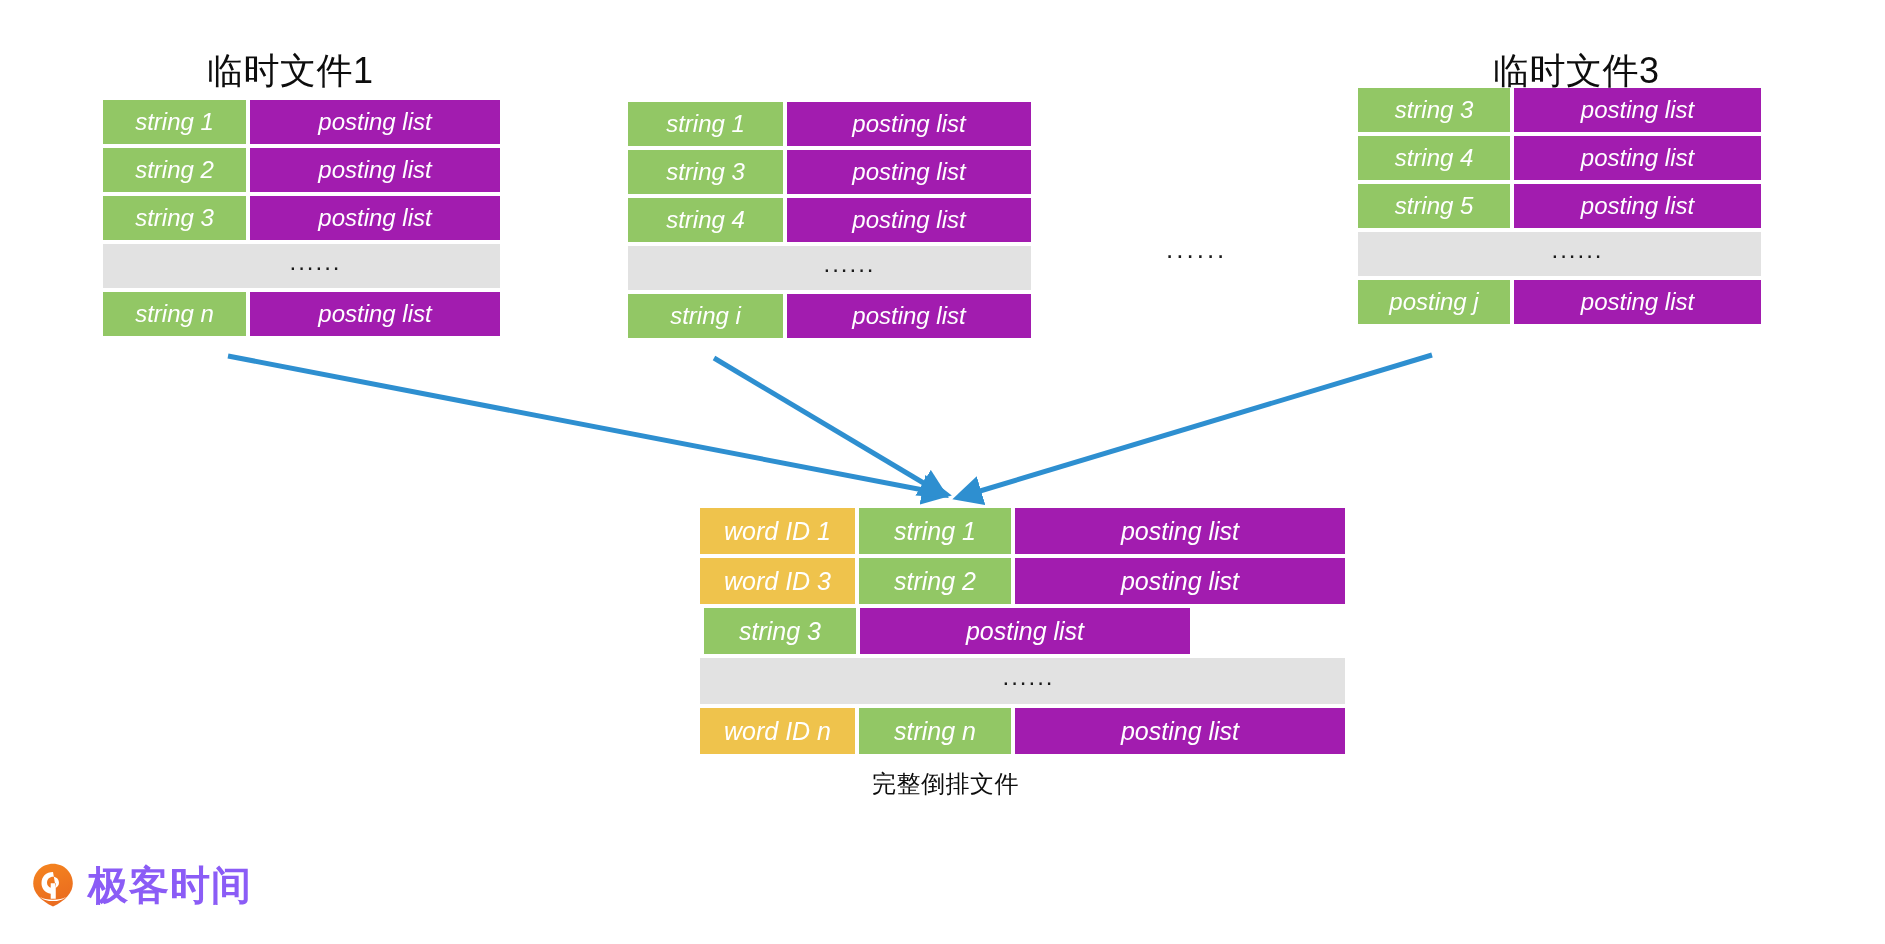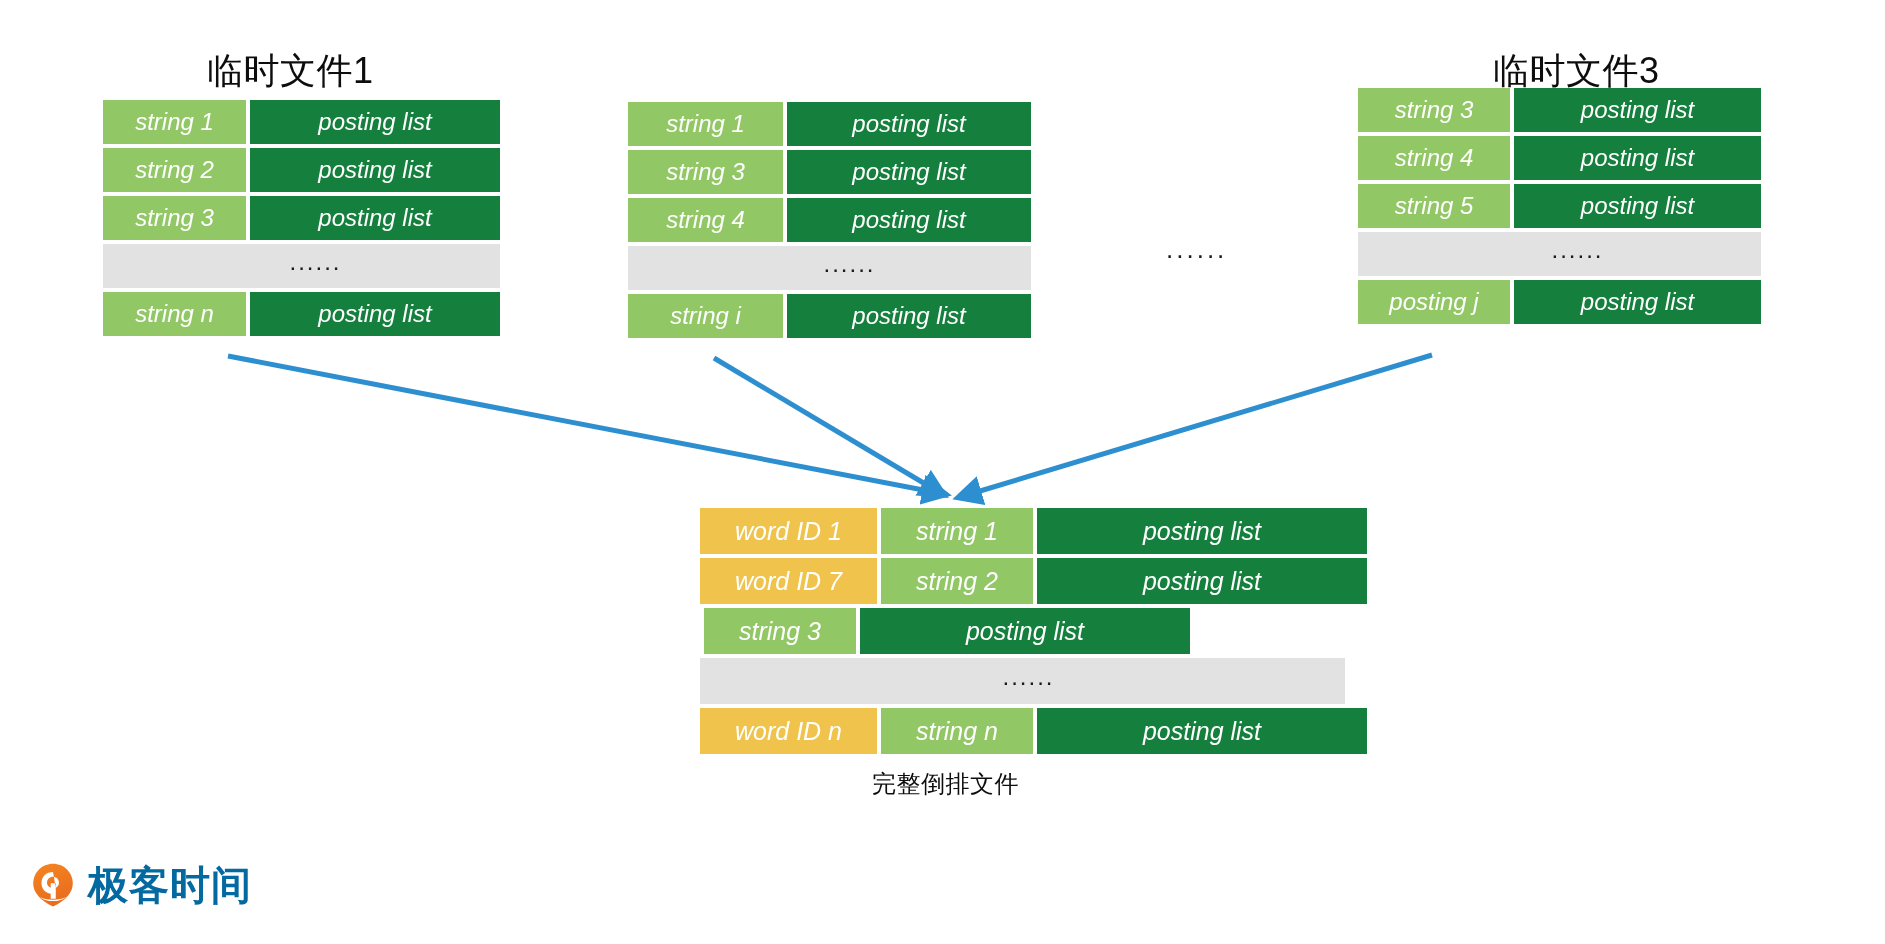--- a/index.html
+++ b/index.html
@@ -64,21 +64,21 @@
     align-items: center;
     justify-content: center;
     color: #ffffff;
     font-size: 24px;
     font-weight: 400;
     box-sizing: border-box;
     line-height: 1;
   }
   .cell.green { background: #92c濾; }
   .cell.green { background: #92c765; }
-  .cell.blue  { background: #15803d; }
+  .cell.blue  { background: #a21caf; }
   .cell.amber { background: #efc34c; }
 
   .ellipsis-row {
     display: flex;
     flex-direction: row;
     height: 44px;
     margin-bottom: 4px;
     background: #e2e2e2;
     align-items: center;
     justify-content: center;
@@ -109,21 +109,21 @@
   #table-1 .ellipsis-row { width: 397px; }
 
   #table-2 .c-key  { width: 155px; }
   #table-2 .c-post { width: 244px; margin-left: 4px; }
   #table-2 .ellipsis-row { width: 403px; }
 
   #table-3 .c-key  { width: 152px; }
   #table-3 .c-post { width: 247px; margin-left: 4px; }
   #table-3 .ellipsis-row { width: 403px; }
 
-  #table-main .c-id   { width: 177px; }
+  #table-main .c-id   { width: 155px; }
   #table-main .c-key  { width: 152px; margin-left: 4px; }
   #table-main .c-post { width: 330px; margin-left: 4px; }
   #table-main .ellipsis-row { width: 645px; }
   #table-main .trow { height: 46px; margin-bottom: 4px; }
   #table-main .ellipsis-row { height: 46px; margin-bottom: 4px; }
   #table-main .cell { font-size: 25px; }
 
   
   #mid-dots {
     position: absolute;
@@ -156,21 +156,21 @@
   }
   #logo-mark {
     width: 46px;
     height: 46px;
     flex: 0 0 auto;
   }
   #logo-text {
     margin-left: 12px;
     font-size: 40px;
     font-weight: 700;
-    color: #0369a1;
+    color: #8b5cf6;
     letter-spacing: 1px;
     line-height: 1;
     white-space: nowrap;
   }
 </style>
 </head>
 <body>
 
 <div id="canvas">
 
@@ -256,21 +256,21 @@
     <line x1="1432" y1="355" x2="960" y2="497" stroke="#2e8fd0" stroke-width="5" marker-end="url(#ah)"></line>
   </svg>
 
   <div class="tbl" id="table-main">
     <div class="trow">
       <div class="cell amber c-id">word ID 1</div>
       <div class="cell green c-key">string 1</div>
       <div class="cell blue c-post">posting list</div>
     </div>
     <div class="trow">
-      <div class="cell amber c-id">word ID 7</div>
+      <div class="cell amber c-id">word ID 3</div>
       <div class="cell green c-key">string 2</div>
       <div class="cell blue c-post">posting list</div>
     </div>
     <div class="trow">
       <div class="cell green c-key">string 3</div>
       <div class="cell blue c-post">posting list</div>
     </div>
     <div class="ellipsis-row off-main">
       <span class="dots">......</span>
     </div>

